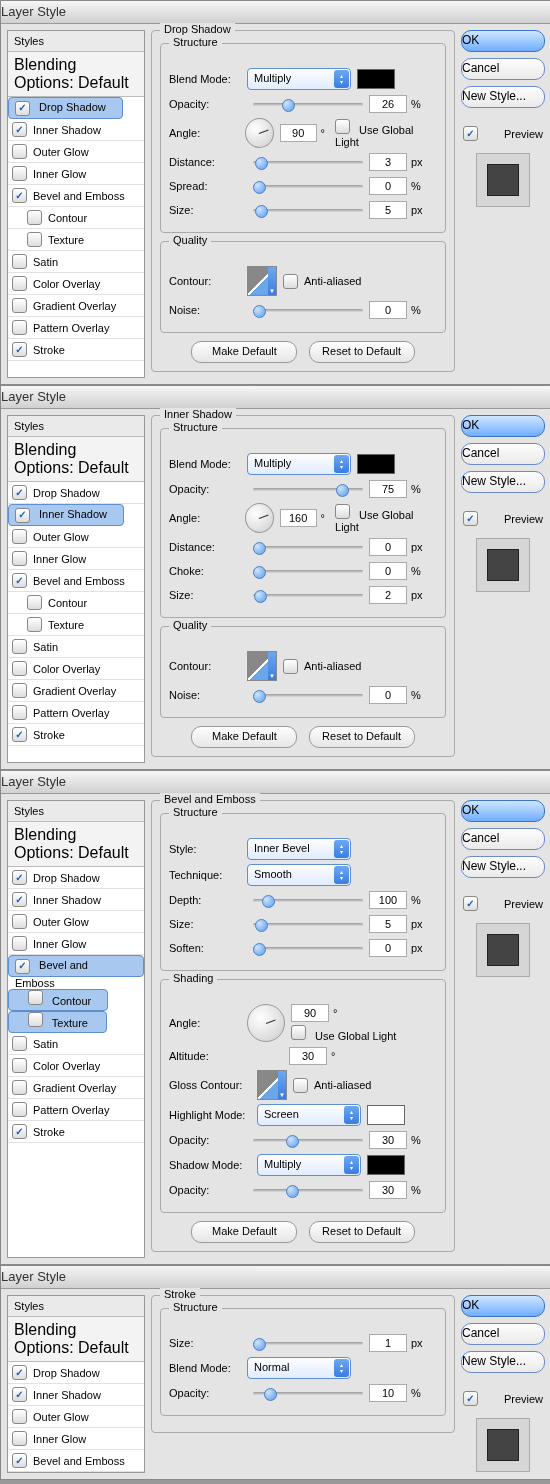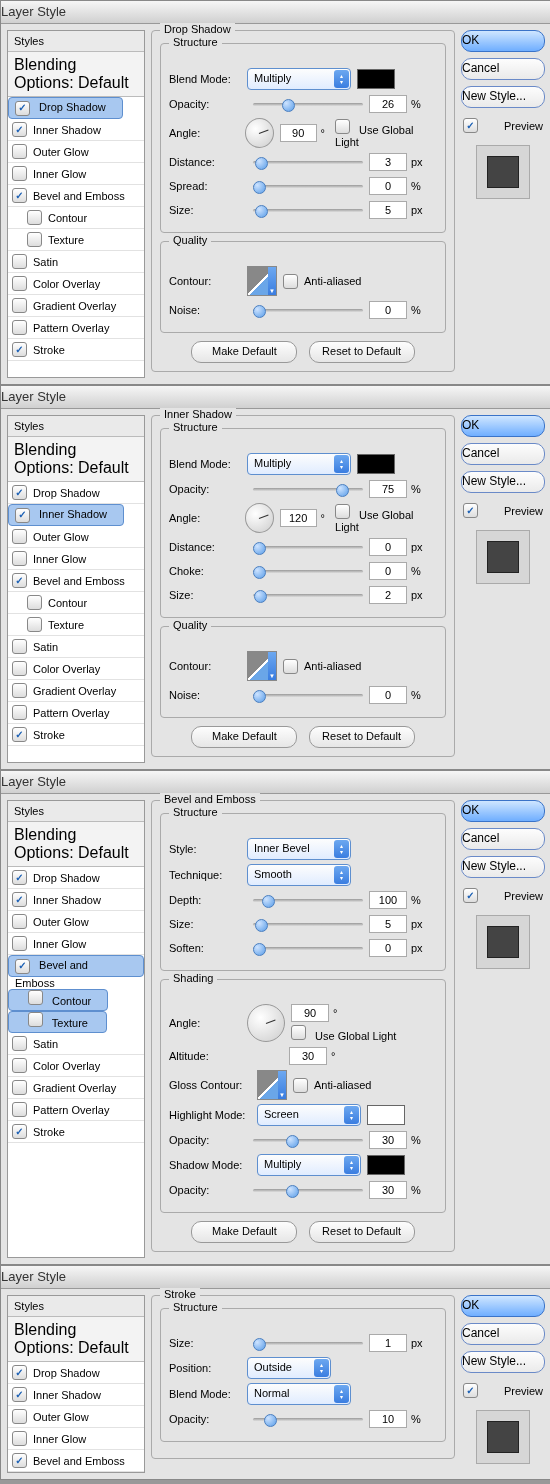--- a/index.html
+++ b/index.html
@@ -32,21 +32,21 @@
 .anglewheel::after{content:"";position:absolute;left:50%;top:50%;width:10px;height:1px;background:#333;transform-origin:left;transform:rotate(-20deg)}
 .contour-thumb{width:28px;height:28px;border:1px solid #888;background:linear-gradient(135deg,#888 0 48%,#fff 48% 52%,#6aa6e8 52% 100%);display:inline-flex;align-items:flex-end;justify-content:flex-end;position:relative;margin-right:6px}
 .contour-thumb .tab{position:absolute;right:0;top:0;bottom:0;width:8px;background:linear-gradient(#6da8f0,#3a7de0)}
 .contour-thumb::after{content:"▼";position:absolute;right:1px;bottom:1px;color:#fff;font-size:6px}
 .btn{height:20px;border:1px solid #999;border-radius:10px;background:linear-gradient(#fdfdfd,#e6e6e6);padding:0 12px;font-size:11px;line-height:18px;display:inline-block;cursor:pointer;text-align:center}
 .btn-row{text-align:center;margin-top:4px}
 .btn-row .btn{margin:0 4px;min-width:80px}
 .sidebar{width:84px;display:flex;flex-direction:column;gap:6px;align-items:center}
 .bbtn{width:82px;height:20px;border:1px solid #6a8ac8;border-radius:10px;background:linear-gradient(#fdfdfd,#eaeaea);font-size:12px;line-height:18px;cursor:pointer}
 .bbtn.primary{background:linear-gradient(#cfe6ff,#6faeff);border-color:#3a73c8}
-.prev-row{display:flex;align-items:center;gap:20px;font-size:11px;margin-top:4px}
+.prev-row{display:flex;align-items:center;gap:20px;font-size:11px;margin-top:12px}
 .preview-sw{width:52px;height:52px;border:1px solid #aaa;background:#d6d6d6;display:flex;align-items:center;justify-content:center;margin-top:6px}
 .preview-sw .inner{width:30px;height:30px;background:#444;border:1px solid #222}
 .radio{width:13px;height:13px;border:1px solid #888;border-radius:50%;display:inline-flex;align-items:center;justify-content:center;margin-right:4px;background:linear-gradient(#fff,#ddd)}
 .radio.on::after{content:"";width:6px;height:6px;border-radius:50%;background:#2a6fd6}
 </style>
 </head>
 <body>
 
 <div id="root">
     <div class="panel">
@@ -239,21 +239,21 @@
   <span class="slider">
                   <span class="track"></span>
                   <span class="thumb" style="left:75%"></span>
                 </span>
   <span class="numbox">75</span>
   <span class="unit">%</span>
               </div>
    <div class="row">
                 <span class="lab">Angle:</span>
                 <span class="anglewheel"></span>
-                <span class="numbox">120</span>
+                <span class="numbox">160</span>
                 <span class="unit">°</span>
     <span style="margin-left:10px"><span class="chk"></span> Use Global Light</span>
               </div>
    <div class="row">
                 <span class="lab">Distance:</span>
   <span class="slider">
                   <span class="track"></span>
                   <span class="thumb" style="left:0%"></span>
                 </span>
   <span class="numbox">0</span>
@@ -503,24 +503,20 @@
    <div class="row">
                 <span class="lab">Size:</span>
   <span class="slider">
                   <span class="track"></span>
                   <span class="thumb" style="left:0%"></span>
                 </span>
   <span class="numbox">1</span>
   <span class="unit">px</span>
               </div>
    <div class="row">
-                <span class="lab">Position:</span>
-                <span class="sel" style="min-width:60px">Outside<span class="arrows">▴<br>▾</span></span>
-              </div>
-   <div class="row">
                 <span class="lab">Blend Mode:</span>
                 <span class="sel" style="min-width:80px">Normal<span class="arrows">▴<br>▾</span></span>
               </div>
    <div class="row">
                 <span class="lab">Opacity:</span>
   <span class="slider">
                   <span class="track"></span>
                   <span class="thumb" style="left:10%"></span>
                 </span>
   <span class="numbox">10</span>

